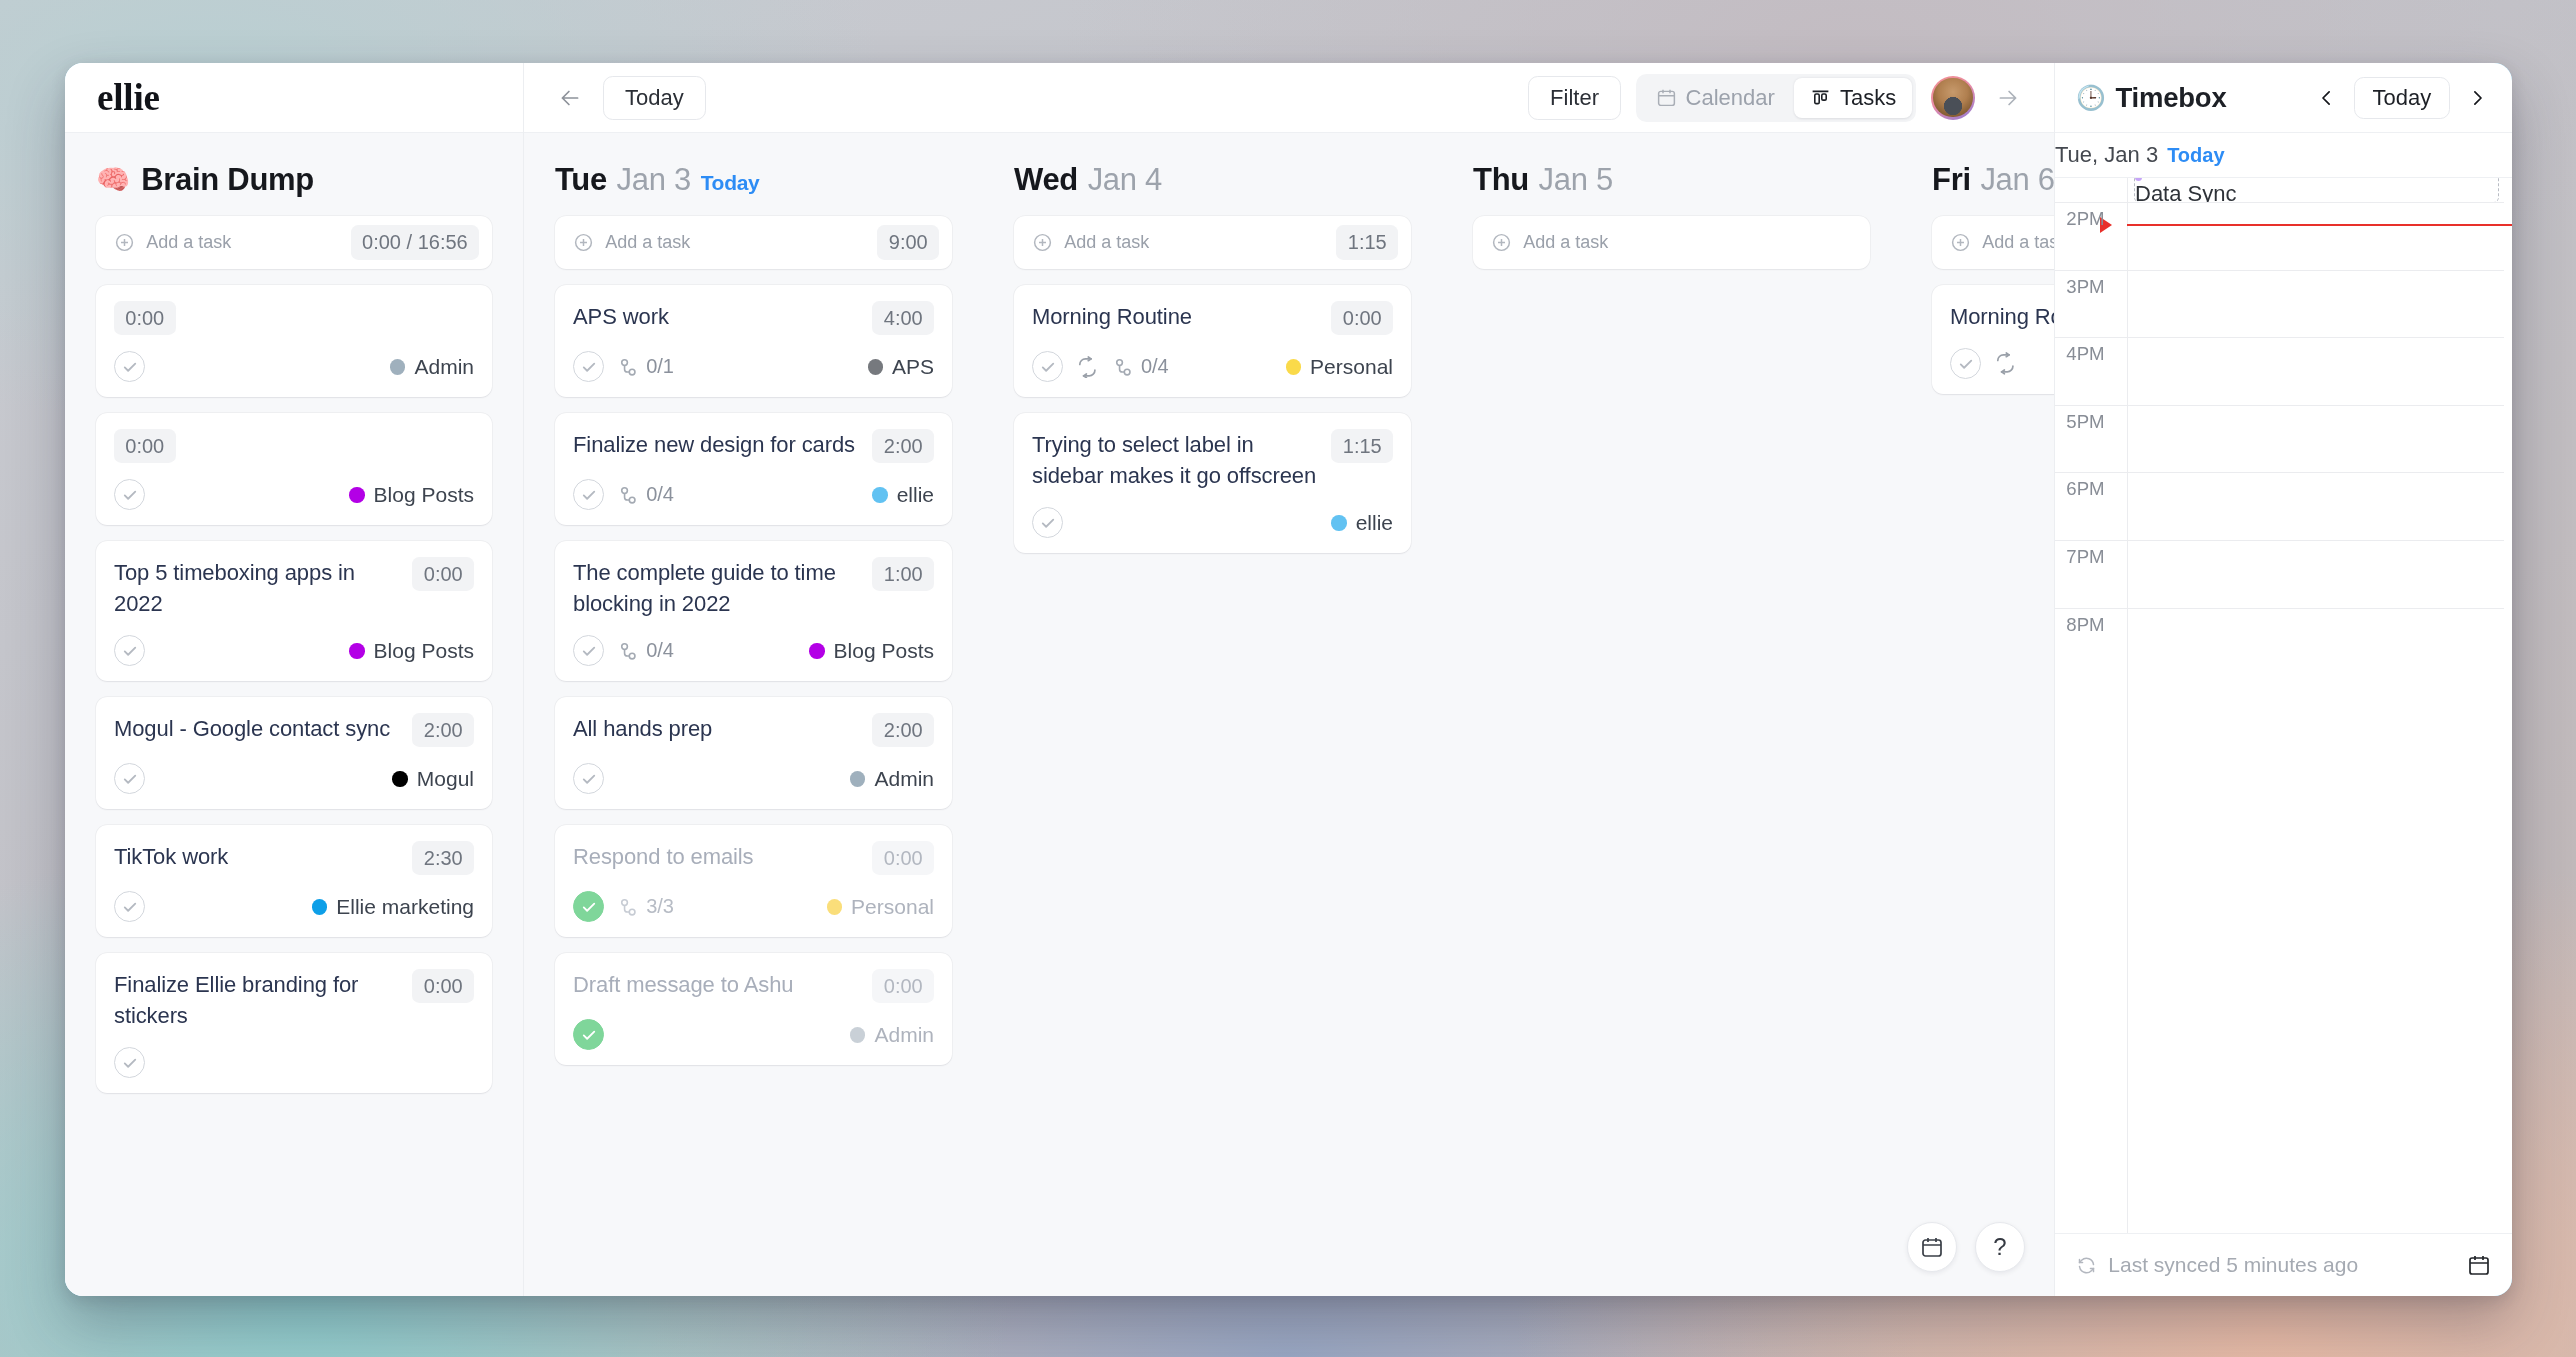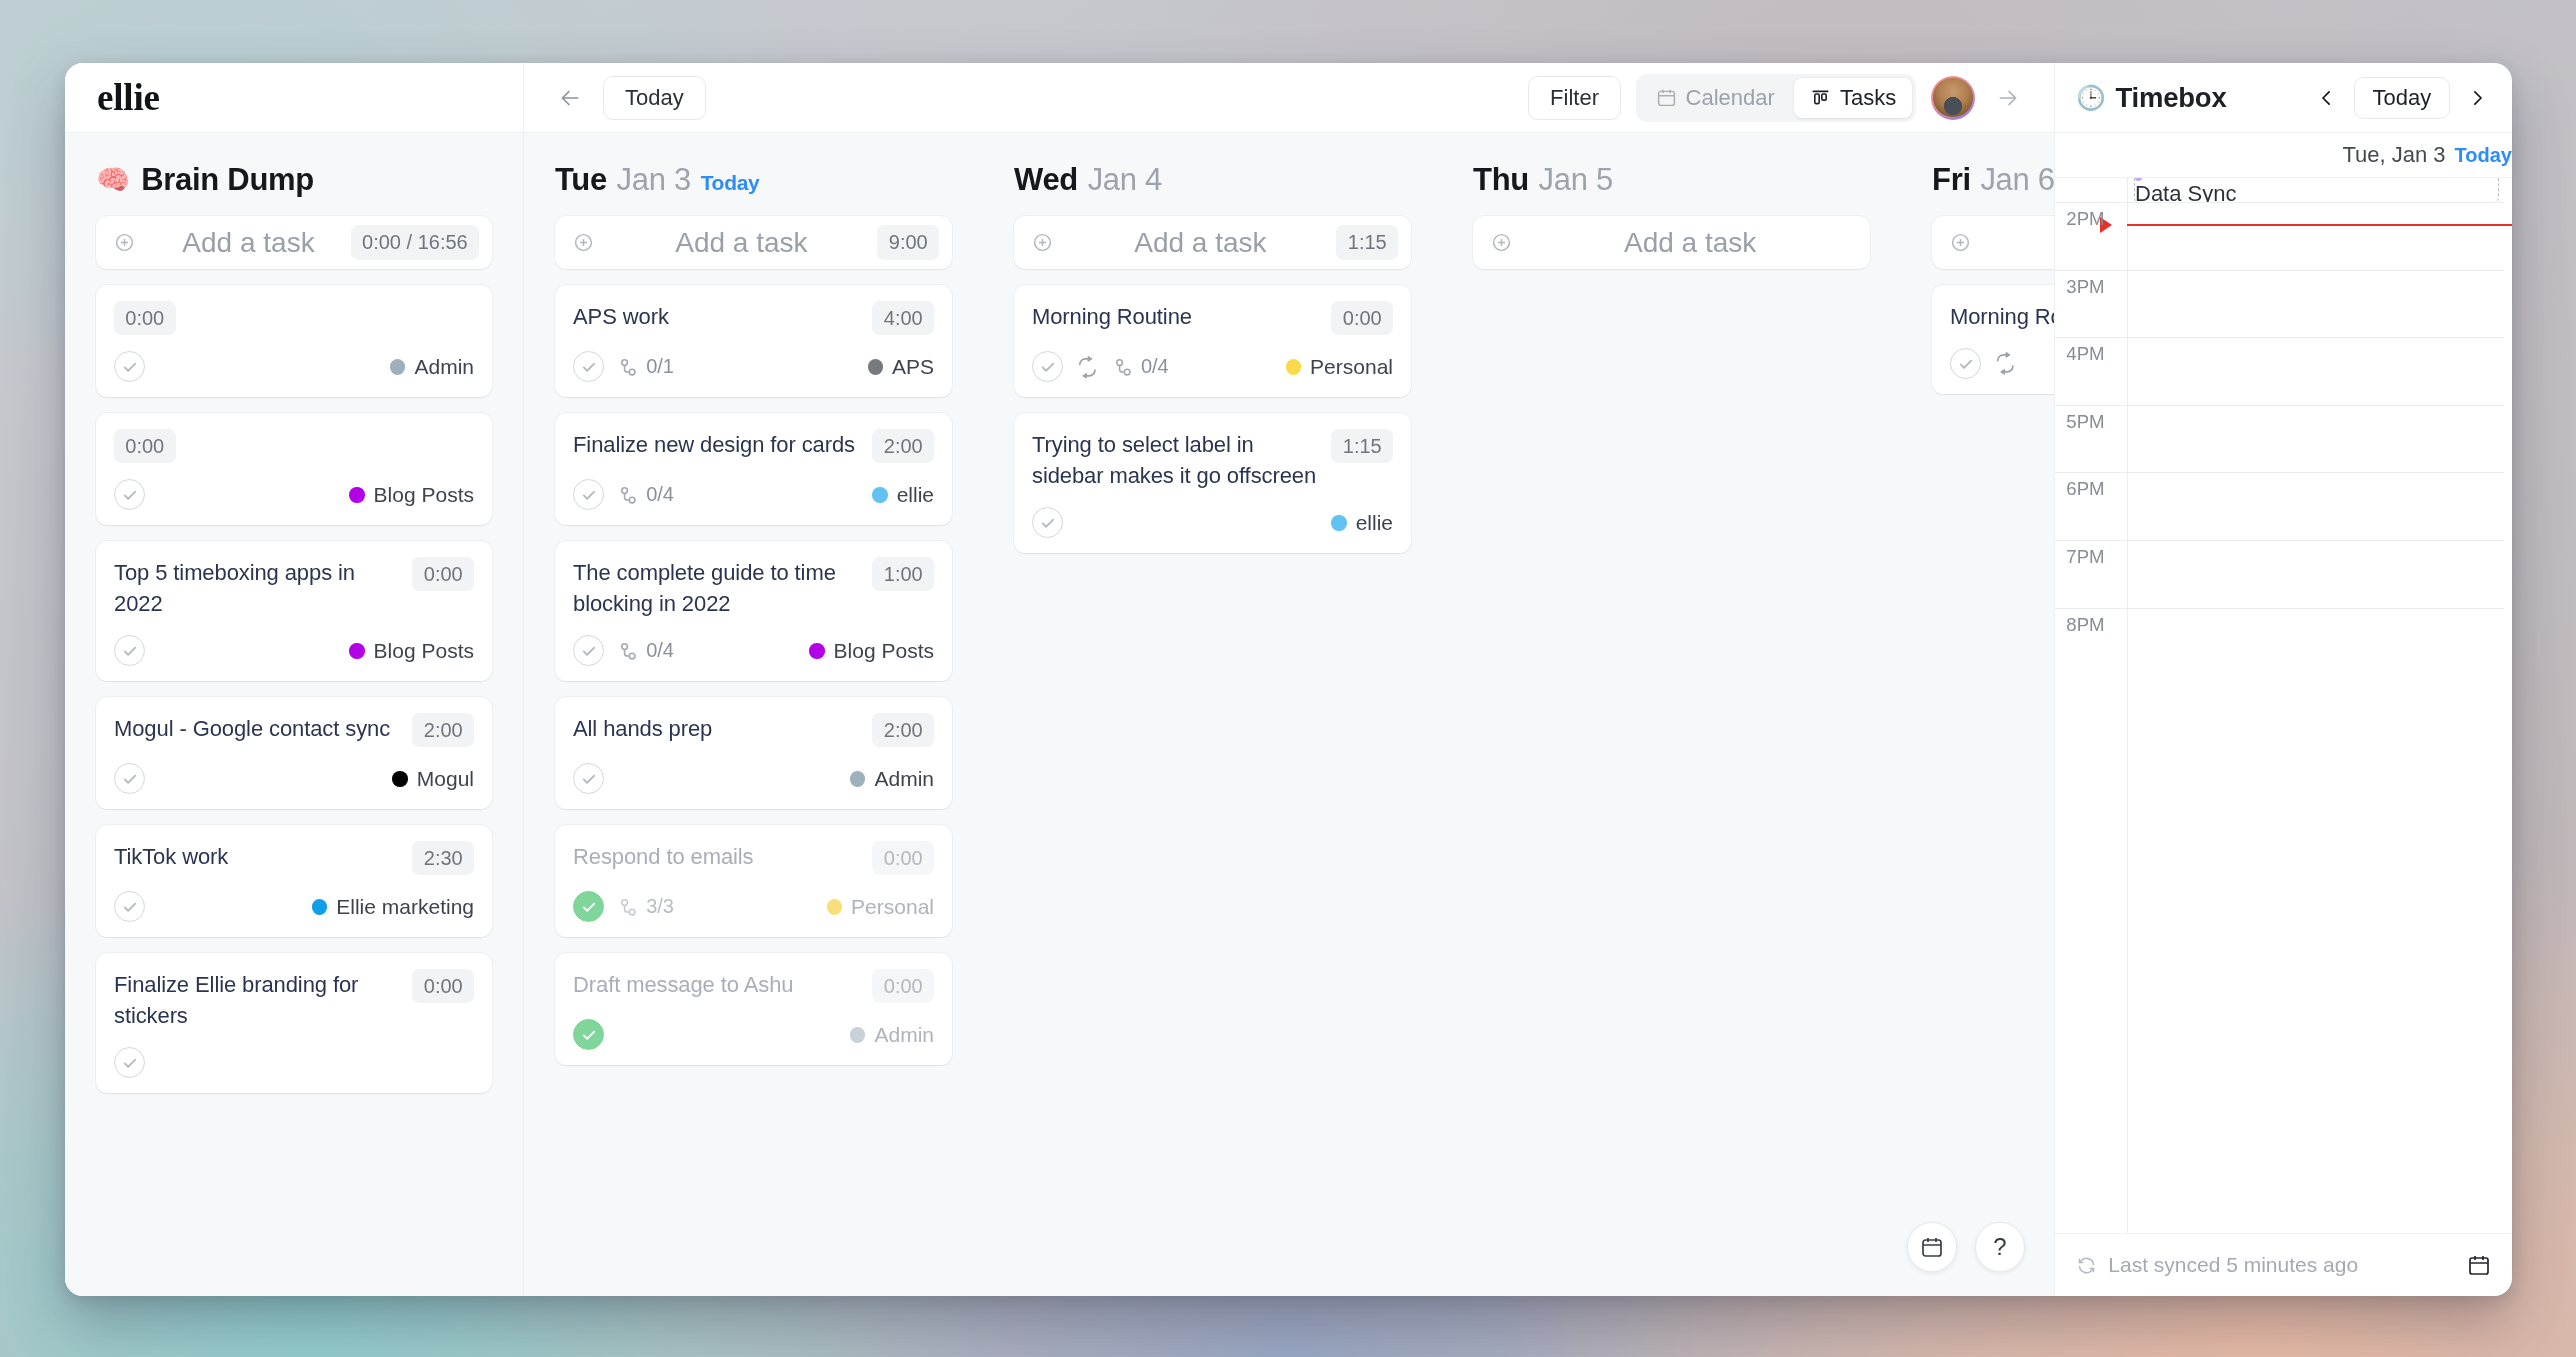--- a/index.html
+++ b/index.html
@@ -67,21 +67,21 @@
     background: #ffffff;
     border-radius: 11.3px;
     height: 53px;
     display: flex; align-items: center;
     padding: 0 13px 0 18px;
     box-shadow: 0 0.8px 1.6px rgba(20,20,40,.06), 0 0 0 0.8px rgba(20,20,40,.03);
     margin-bottom: 16px;
   }
   .add-task .plus { margin-right: 11.3px; display: flex; }
   .add-task .label {
-    font-size: 28px; color: #9aa0aa; flex: 1; text-align: center;
+    font-size: 18px; color: #9aa0aa; flex: 1;
   }
   .time-badge {
     background: #f2f3f5; color: #6f757f;
     border-radius: 7.3px;
     font-size: 20px;
     padding: 5.7px 11.3px;
     white-space: nowrap;
   }
 
   
@@ -244,21 +244,21 @@
     font-size: 27.5px; color: #15171c;
   }
   .tb-today-btn {
     border: 0.8px solid #e6e8ec; border-radius: 9.7px;
     height: 42px; padding: 0 18px;
     display: flex; align-items: center;
     font-size: 22px; color: #1d2026;
   }
   .tb-datebar {
     height: 45px; flex: 0 0 45px;
-    display: flex; align-items: center; justify-content: flex-end;
+    display: flex; align-items: center; justify-content: flex-start;
     gap: 9px;
     font-size: 22px; color: #44484f;
     border-bottom: 0.8px solid #eef0f3;
   }
   .tb-datebar .today-tag { font-size: 20px; }
 
   .tb-grid {
     flex: 1; position: relative; overflow: hidden;
   }
   .hour-row {

